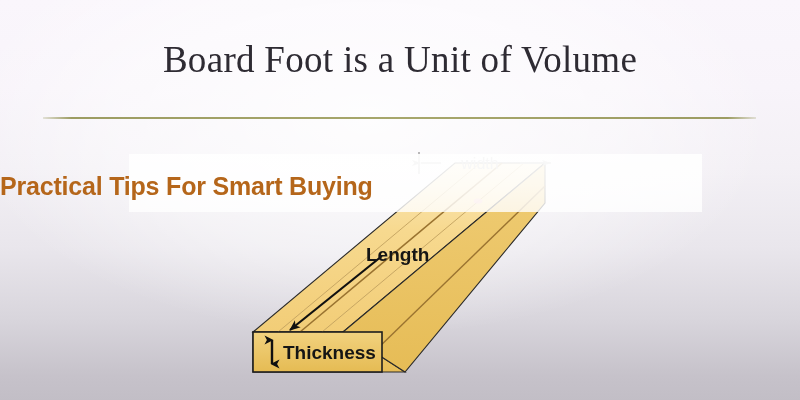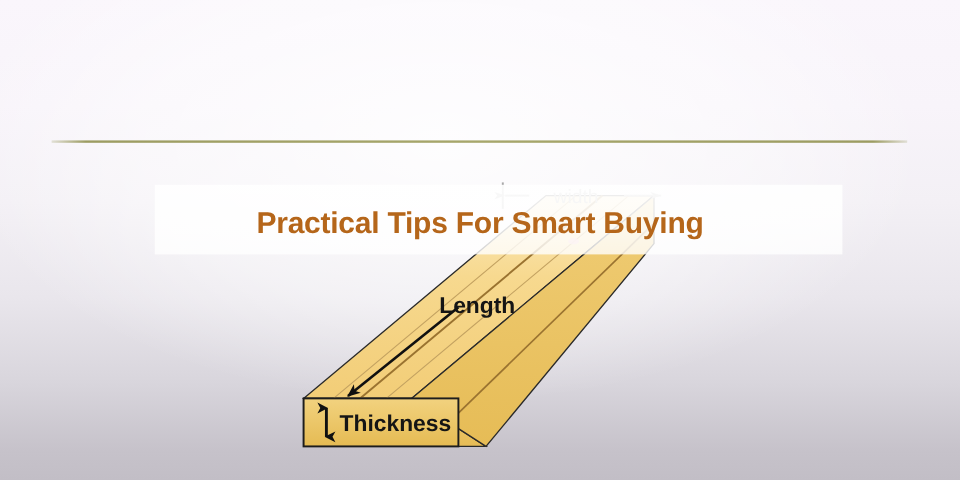--- a/index.html
+++ b/index.html
@@ -93,21 +93,21 @@
         rgba(255,255,255,0.93) 0%,
         rgba(255,255,255,0.88) 55%,
         rgba(255,255,255,0.80) 100%);
   }
 
   #subtitle {
     position: absolute;
     left: 0;
     top: 172px;
     width: 800px;
-    text-align: center;
+    text-align: left;
     font-family: "Liberation Sans", sans-serif;
     font-size: 25px;
     font-weight: bold;
     color: #b5661a;
     letter-spacing: -0.2px;
     white-space: nowrap;
   }
 
   
   .svg-label-length {
@@ -227,16 +227,17 @@
 
       <line x1="520" y1="163" x2="551" y2="163" stroke="#a8a8a8" stroke-width="1.6" marker-end="url(#wArrowRight)"></line>
     </g>
     <text class="svg-label-width" x="480" y="169" text-anchor="middle">width</text>
   </svg>
 
   <div id="subtitle-banner"></div>
 
   <div id="subtitle">Practical Tips For Smart Buying</div>
 
+  <div id="title">Board Foot is a Unit of Volume</div>
 
   <div id="divider"></div>
 
 </div>
 
 </body></html>

